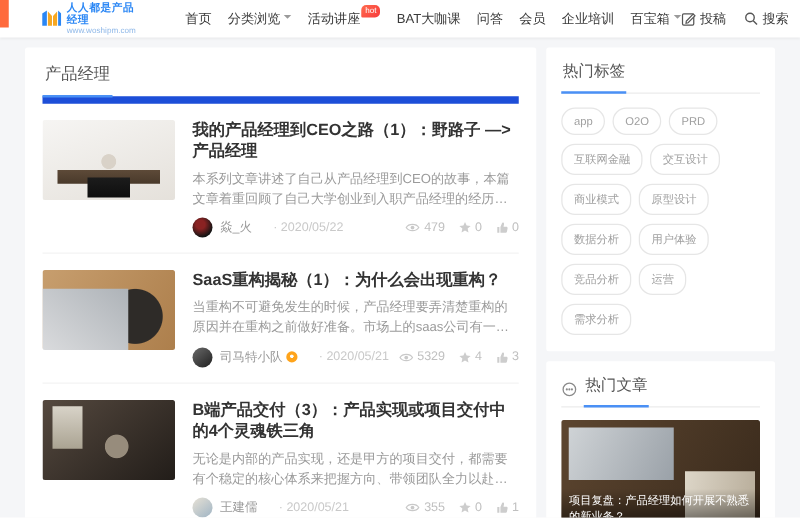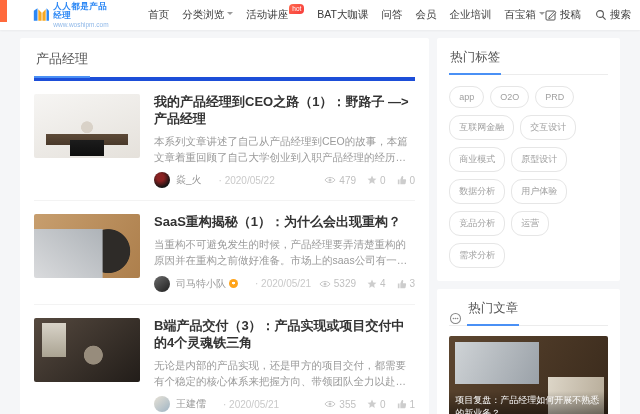--- a/index.html
+++ b/index.html
@@ -23,21 +23,21 @@
                border-radius:4px 4px 4px 1px; padding:1px 3px; margin:-4px 0 0 1px; line-height:1.2; }
   .actions { margin-left:auto; display:flex; align-items:center; gap:14px; }
   .action { display:flex; align-items:center; gap:3px; font-size:10.5px; color:#3a3a3a; cursor:pointer; white-space:nowrap; }
   .action svg { display:block; }
 
   
   .content { display:flex; align-items:flex-start; gap:8px; padding:8px 20px 0; }
 
   
   .main-card { width:424px; background:#fff; padding:9px 14px 0; border-radius:2px; }
-  .section-head { border-bottom:4px solid #1d4ed8; }
+  .section-head { border-bottom:6px solid #1d4ed8; }
   .section-title { display:inline-block; font-size:13px; color:#555; padding:3px 2px 8px;
                    border-bottom:2px solid #4a90f5; margin-bottom:-1px; }
   .article { display:flex; gap:14px; padding:13px 0 12px; border-bottom:1px solid #f3f3f3; }
   .article:last-child { border-bottom:none; }
   .thumb { width:106px; height:64px; flex:none; border-radius:2px; cursor:pointer; }
   .thumb1 { background:
       linear-gradient(#1c1c1c,#0e0e0e) 50% 96%/34px 16px no-repeat,
       radial-gradient(circle at 50% 52%, #d9d2c8 9%, transparent 10%),
       linear-gradient(#5d4a38,#49392a) 50% 76%/82px 11px no-repeat,
       linear-gradient(160deg,#f6f5f3,#e5e1db); }
@@ -61,21 +61,21 @@
   .a-author { color:#999; cursor:pointer; }
   .member-badge { width:9px; height:9px; border-radius:50%; margin-left:3px;
                   background:radial-gradient(circle at 50% 45%, #fff 18%, #ffa41b 24%); display:inline-block; }
   .a-date { margin-left:17px; color:#c9c9c9; }
   .a-stats { margin-left:auto; display:flex; align-items:flex-end; gap:11px; color:#c0c0c0; }
   .stat { display:flex; align-items:center; gap:3px; }
 
   
   .sidebar { width:190px; display:flex; flex-direction:column; gap:8px; }
   .side-card { background:#fff; padding:9px 12px 13px; border-radius:2px; }
-  .side-head { border-bottom:1px solid #ececec; display:flex; align-items:flex-end; gap:5px; }
+  .side-head { border-bottom:1px solid #ececec; display:flex; align-items:center; gap:5px; }
   .side-title { display:inline-block; font-size:12.5px; color:#555; padding:2px 1px 7px;
                 border-bottom:2px solid #4a90f5; margin-bottom:-1px; }
   .tags { display:flex; flex-wrap:wrap; gap:7px 6px; margin-top:11px; }
   .tag { border:1px solid #e6e6e6; border-radius:11px; padding:5px 9px; font-size:9px;
          color:#a0a0a0; background:#fff; cursor:pointer; white-space:nowrap; }
   .hot-img { position:relative; margin-top:10px; border-radius:2px; overflow:hidden; cursor:pointer; }
   .hot-img1 { height:88px; background:
       linear-gradient(115deg,#cfd3d6,#9aa1a8) 8% 14%/84px 42px no-repeat,
       linear-gradient(100deg,#ddd6c8,#b7ac99) 96% 82%/56px 38px no-repeat,
       linear-gradient(120deg,#5d4630,#38291b); }

